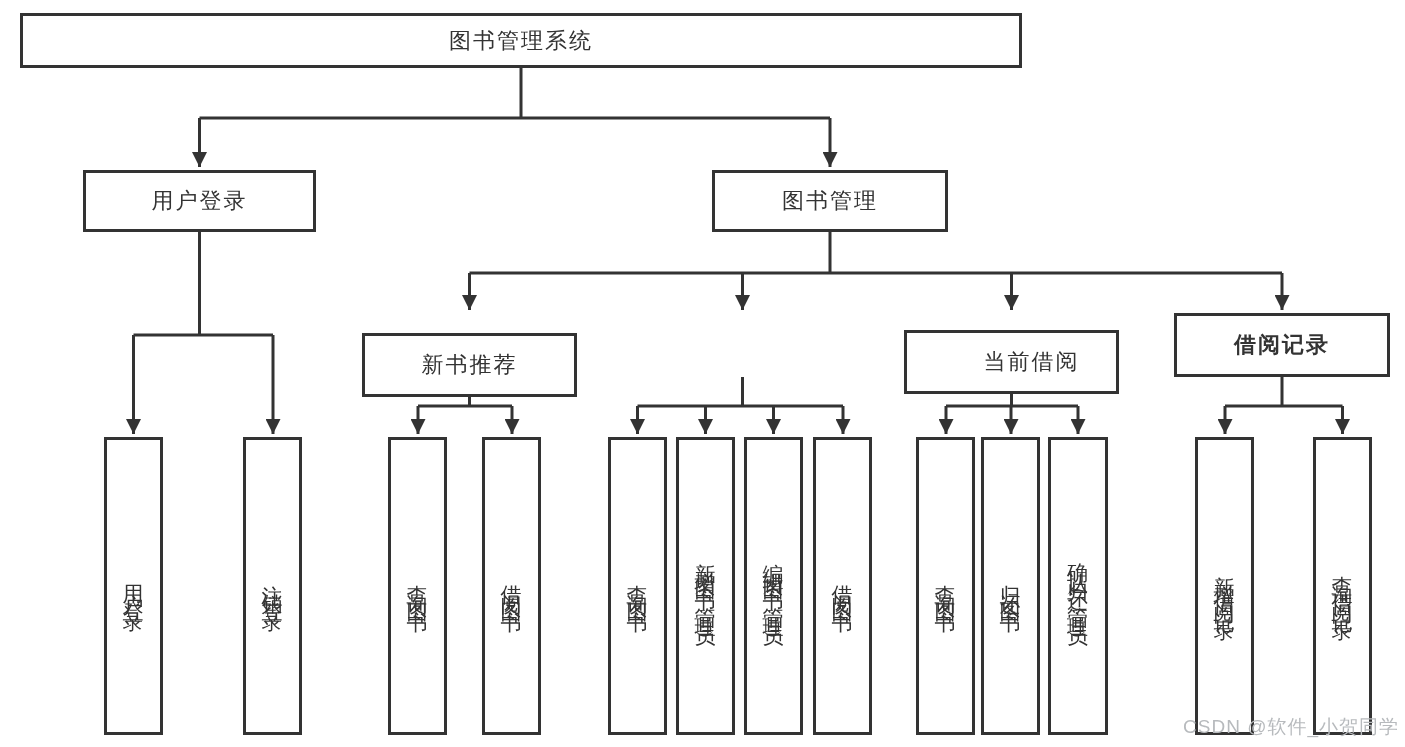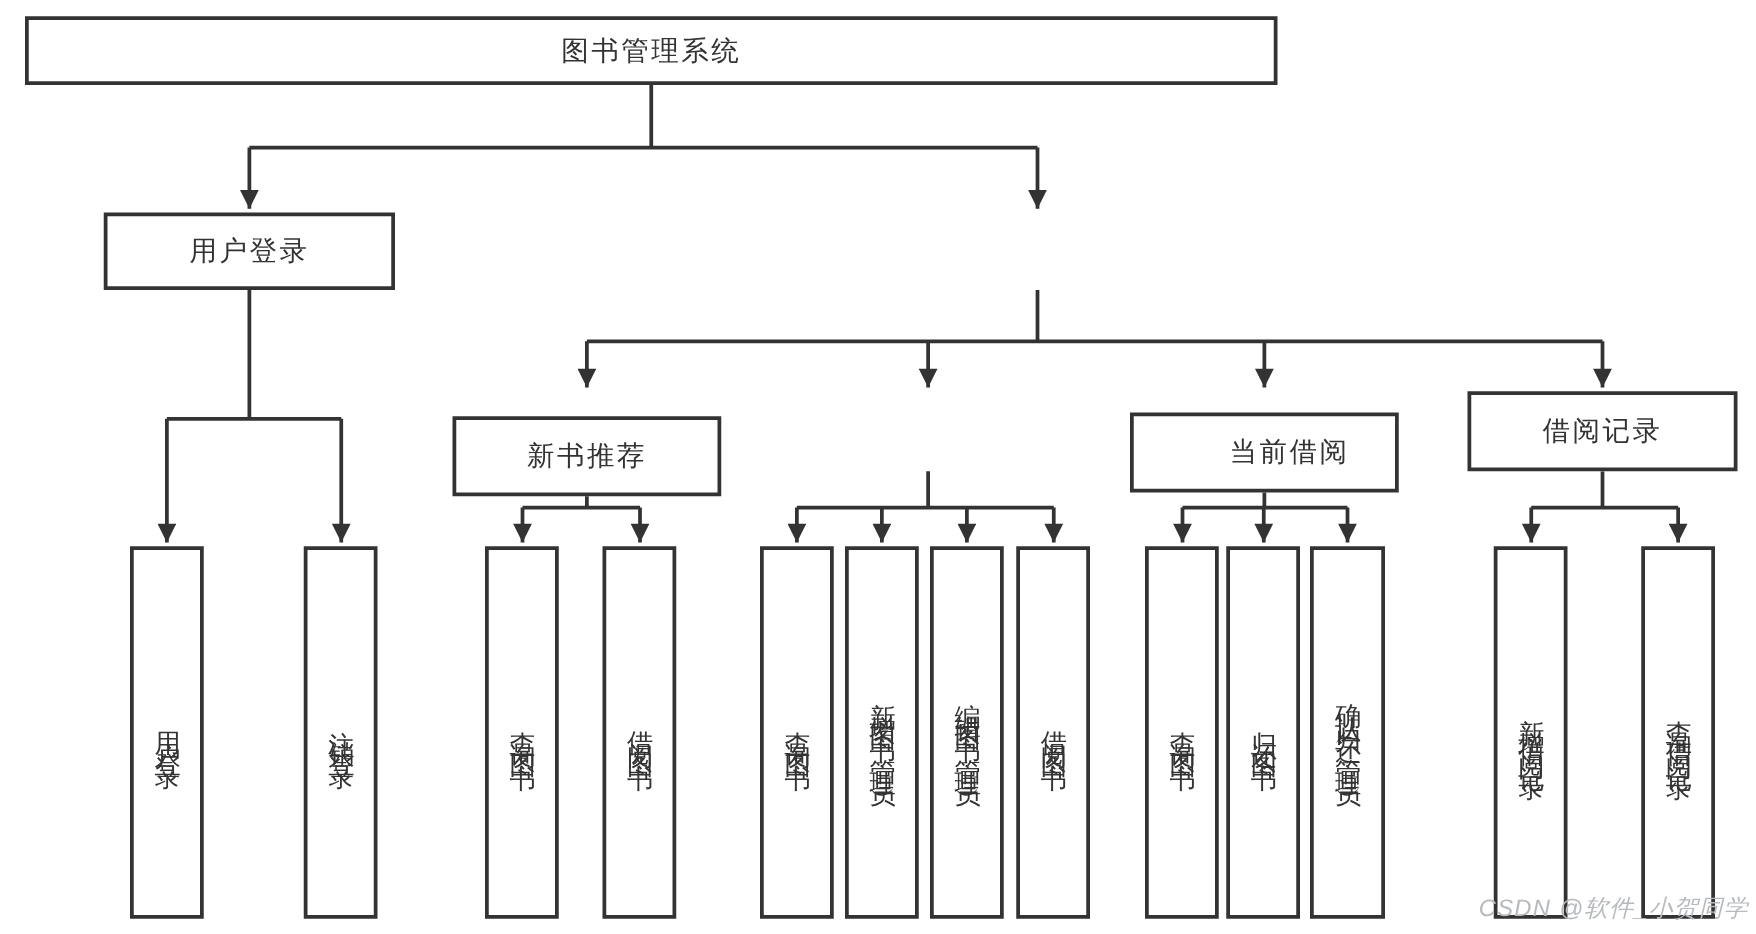--- a/index.html
+++ b/index.html
@@ -55,21 +55,20 @@
   }
   .watermark {
     position: absolute;
     right: 6px;
     top: 714px;
     font-size: 19px;
     letter-spacing: 1px;
     color: var(--watermark);
     z-index: 3;
     white-space: nowrap;
-    font-style: italic;
   }
 </style>
 </head>
 <body>
 
 <div class="canvas">
 
   <svg class="connectors" viewBox="0 0 1405 747" xmlns="http://www.w3.org/2000/svg">
     <defs>
       <marker id="arrow" viewBox="0 0 10 10" refX="10" refY="5" markerWidth="7" markerHeight="5" orient="auto">
@@ -102,24 +101,25 @@
     <line x1="946" y1="406" x2="946" y2="434" marker-end="url(#arrow)"></line>
     <line x1="1011" y1="406" x2="1011" y2="434" marker-end="url(#arrow)"></line>
     <line x1="1078" y1="406" x2="1078" y2="434" marker-end="url(#arrow)"></line>
     <line x1="1225" y1="406" x2="1225" y2="434" marker-end="url(#arrow)"></line>
     <line x1="1342.5" y1="406" x2="1342.5" y2="434" marker-end="url(#arrow)"></line>
   </svg>
 
   <div class="node h" style="left:20px; top:13px; width:1002px; height:55px;">图书管理系统</div>
 
   <div class="node h" style="left:83px; top:170px; width:233px; height:62px;">用户登录</div>
+  <div class="node h" style="left:712px; top:170px; width:236px; height:62px;">图书管理</div>
 
   <div class="node h" style="left:362px; top:313px; width:215px; height:64px;margin-top:20px;">新书推荐</div>
   <div class="node h" style="left:904px; top:330px; width:215px; height:64px;padding-left:40px;">当前借阅</div>
-  <div class="node h" style="left:1174px; top:313px; width:216px; height:64px;">借阅记录</div>
+  <div class="node h" style="left:1174px; top:313px; width:216px; height:64px;font-weight:bold;">借阅记录</div>
 
   <div class="node v" style="left:104px; top:437px; width:59px; height:298px;">用户登录</div>
   <div class="node v" style="left:243px; top:437px; width:59px; height:298px;">注销登录</div>
 
   <div class="node v" style="left:388px; top:437px; width:59px; height:298px;">查询图书</div>
   <div class="node v" style="left:482px; top:437px; width:59px; height:298px;">借阅图书</div>
 
   <div class="node v" style="left:608px; top:437px; width:59px; height:298px;">查询图书</div>
   <div class="node v" style="left:676px; top:437px; width:59px; height:298px;">新增图书（管理员）</div>
   <div class="node v" style="left:744px; top:437px; width:59px; height:298px;">编辑图书（管理员）</div>

